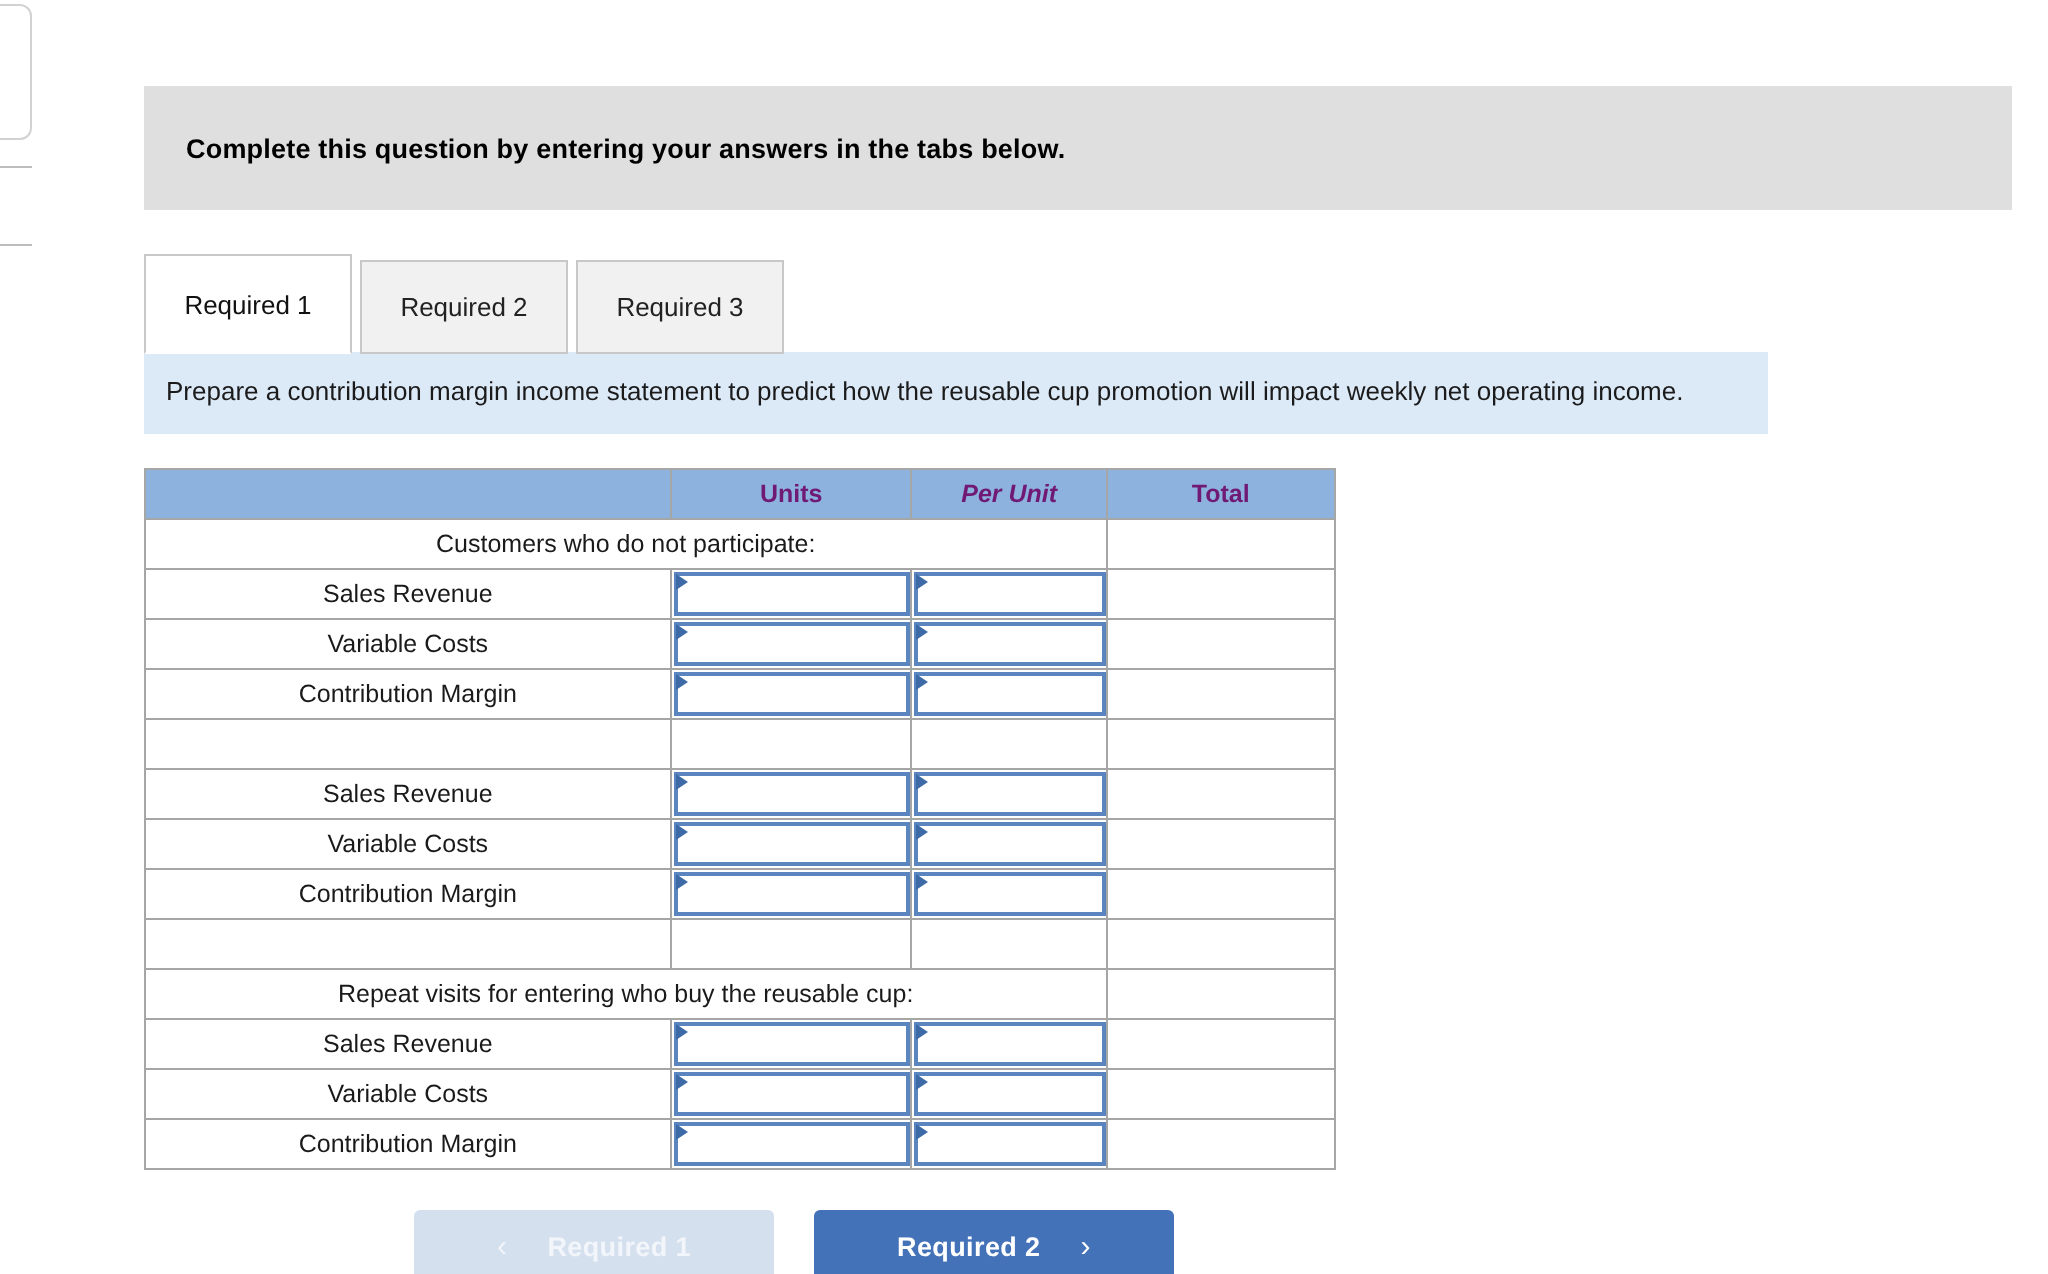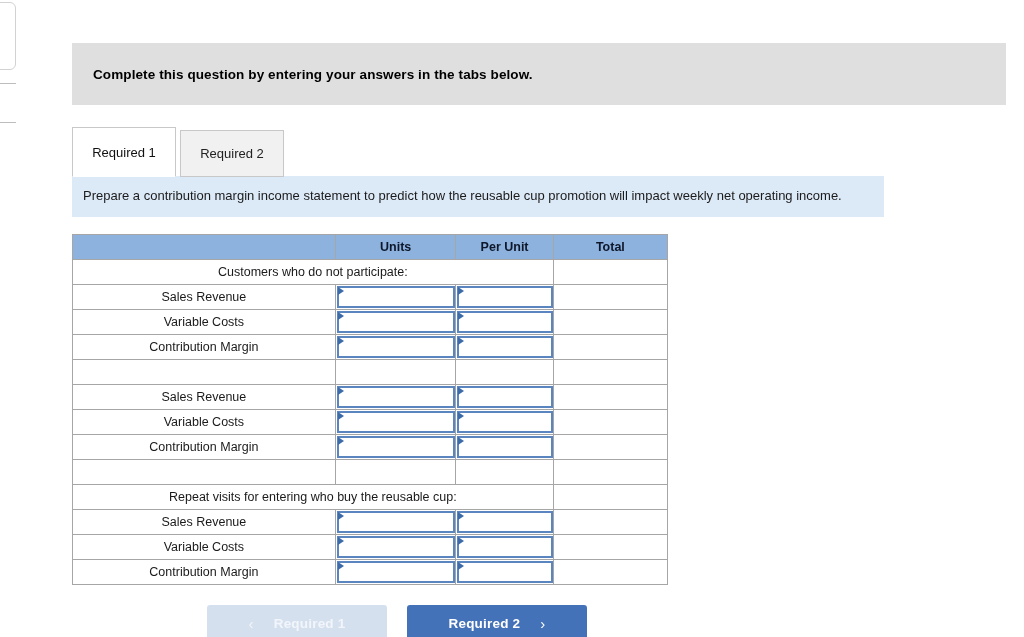--- a/index.html
+++ b/index.html
@@ -123,26 +123,26 @@
   }
   table.cm-table td, table.cm-table th {
     border: 1px solid #a6a6a6;
     height: 25px;
     padding: 0;
     box-sizing: border-box;
     vertical-align: middle;
   }
   .col-label  { width: 246px; }
   .col-units  { width: 113px; }
-  .col-per    { width: 91px; }
+  .col-per    { width: 91px; font-style: italic; }
   .col-total  { width: 107px; }
 
   thead th {
     background: #8cb2dd;
-    color: #0f172a;
+    color: #701a75;
     font-weight: bold;
     text-align: center;
     font-size: 12.5px;
     height: 24px;
   }
   thead th.col-label { background: #8cb2dd; }
 
   td.label {
     text-align: center;
     padding-left: 5px;
@@ -229,20 +229,23 @@
     <span class="question-banner-text">Complete this question by entering your answers in the tabs below.</span>
   </div>
 
   <div class="tabstrip">
     <div class="tab active">
       <span>Required 1</span>
     </div>
     <div class="tab">
       <span>Required 2</span>
     </div>
+    <div class="tab">
+      <span>Required 3</span>
+    </div>
   </div>
 
   <div class="req-desc">Prepare a contribution margin income statement to predict how the reusable cup promotion will impact weekly net operating income.</div>
 
   <div class="table-wrap">
     <table class="cm-table">
       <thead>
         <tr>
           <th class="col-label"></th>
           <th class="col-units">Units</th>

